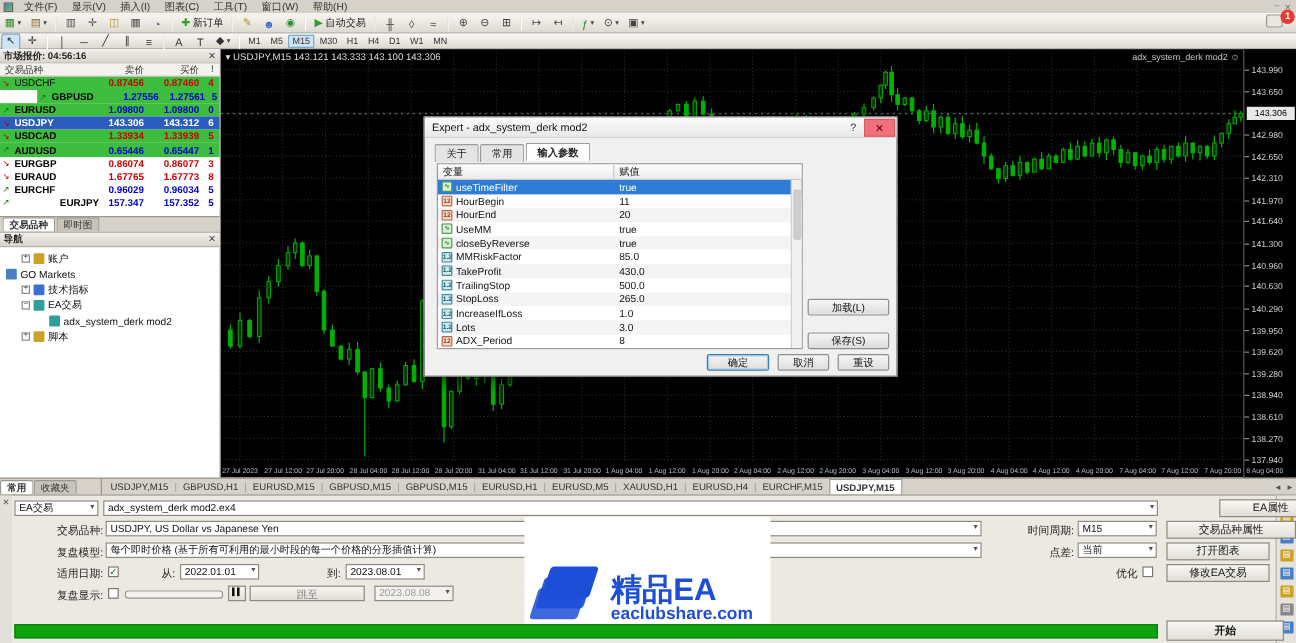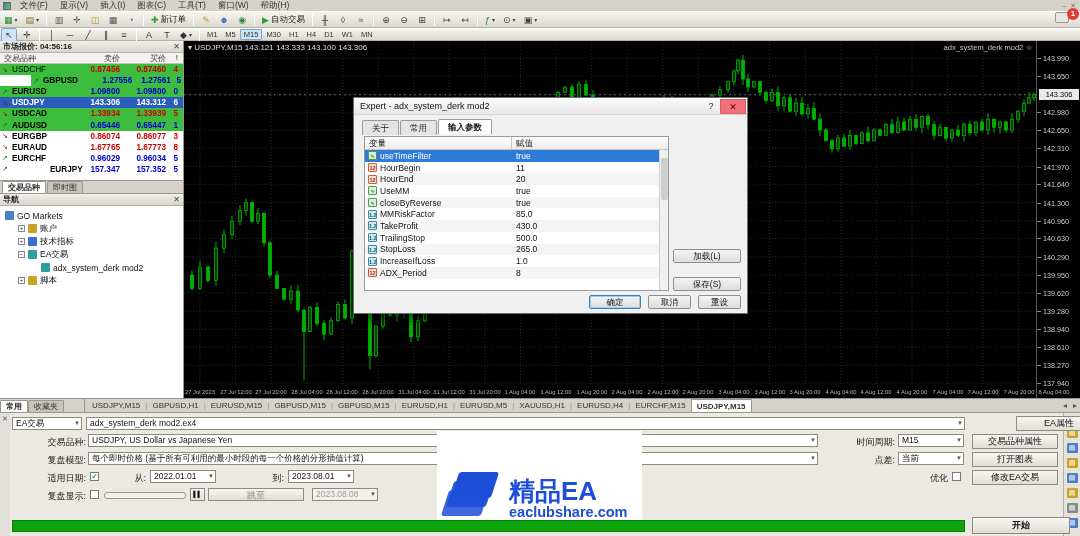--- a/index.html
+++ b/index.html
@@ -357,28 +357,28 @@
         <span class="ptab">即时图</span>
       </div>
   </div>
 
   <div id="navigator" class="abs">
     <div class="panel-title">
       <span>导航</span>
       <span class="panel-x">✕</span>
     </div>
     <div id="nav-tree" style="padding:3px 0 0 3px">
-        <div class="tree-row" style="padding-left: 2px;">
-          <span class="tree-icon" style="background: rgb(74, 127, 193);"></span>
-          <span>GO Markets</span>
-        </div>
         <div class="tree-row" style="padding-left: 15px;">
           <span class="expander">+</span>
           <span class="tree-icon" style="background: rgb(201, 162, 39);"></span>
           <span>账户</span>
+        </div>
+        <div class="tree-row" style="padding-left: 2px;">
+          <span class="tree-icon" style="background: rgb(74, 127, 193);"></span>
+          <span>GO Markets</span>
         </div>
         <div class="tree-row" style="padding-left: 15px;">
           <span class="expander">+</span>
           <span class="tree-icon" style="background: rgb(59, 111, 212);"></span>
           <span>技术指标</span>
         </div>
         <div class="tree-row" style="padding-left: 15px;">
           <span class="expander">−</span>
           <span class="tree-icon" style="background: rgb(46, 158, 158);"></span>
           <span>EA交易</span>
@@ -825,21 +825,21 @@
     <div class="t-btn" style="left:1016px;top:3px;width:86px">EA属性</div>
 
     <div class="t-label" style="left:30px;top:23px;width:56px">交易品种:</div>
     <div class="t-field" style="left:88px;top:21px;width:730px">
       <span>USDJPY, US Dollar vs Japanese Yen</span><span class="dd">▼</span>
     </div>
     <div class="t-label" style="left:843px;top:23px;width:52px">时间周期:</div>
     <div class="t-field" style="left:898px;top:21px;width:66px">
       <span>M15</span><span class="dd">▼</span>
     </div>
-    <div class="t-btn" style="left:972px;top:21px;width:86px">交易品种属性</div>
+    <div class="t-btn" style="left:972px;top:21px;width:108px">交易品种属性</div>
 
     <div class="t-label" style="left:30px;top:41px;width:56px">复盘模型:</div>
     <div class="t-field" style="left:88px;top:39px;width:730px">
       <span>每个即时价格 (基于所有可利用的最小时段的每一个价格的分形插值计算)</span><span class="dd">▼</span>
     </div>
     <div class="t-label" style="left:855px;top:41px;width:40px">点差:</div>
     <div class="t-field" style="left:898px;top:39px;width:66px">
       <span>当前</span><span class="dd">▼</span>
     </div>
     <div class="t-btn" style="left:972px;top:39px;width:86px">打开图表</div>
@@ -965,20 +965,27 @@
           </div>
           <div class="p-row">
             <span class="p-name">
               <span class="p-icon" style="background: rgb(210, 231, 236); border: 1px solid rgb(58, 143, 160); color: rgb(27, 94, 112);">1.2</span>
               <span>IncreaseIfLoss</span>
             </span>
             <span class="p-val">1.0</span>
           </div>
           <div class="p-row">
             <span class="p-name">
+              <span class="p-icon" style="background: rgb(210, 231, 236); border: 1px solid rgb(58, 143, 160); color: rgb(27, 94, 112);">1.2</span>
+              <span>Lots</span>
+            </span>
+            <span class="p-val">3.0</span>
+          </div>
+          <div class="p-row">
+            <span class="p-name">
               <span class="p-icon" style="background: rgb(243, 221, 205); border: 1px solid rgb(187, 102, 68); color: rgb(160, 51, 34);">12</span>
               <span>ADX_Period</span>
             </span>
             <span class="p-val">8</span>
           </div>
         </div>
       <div id="dlg-scroll">
           <div class="thumb"></div>
         </div>
     </div>

